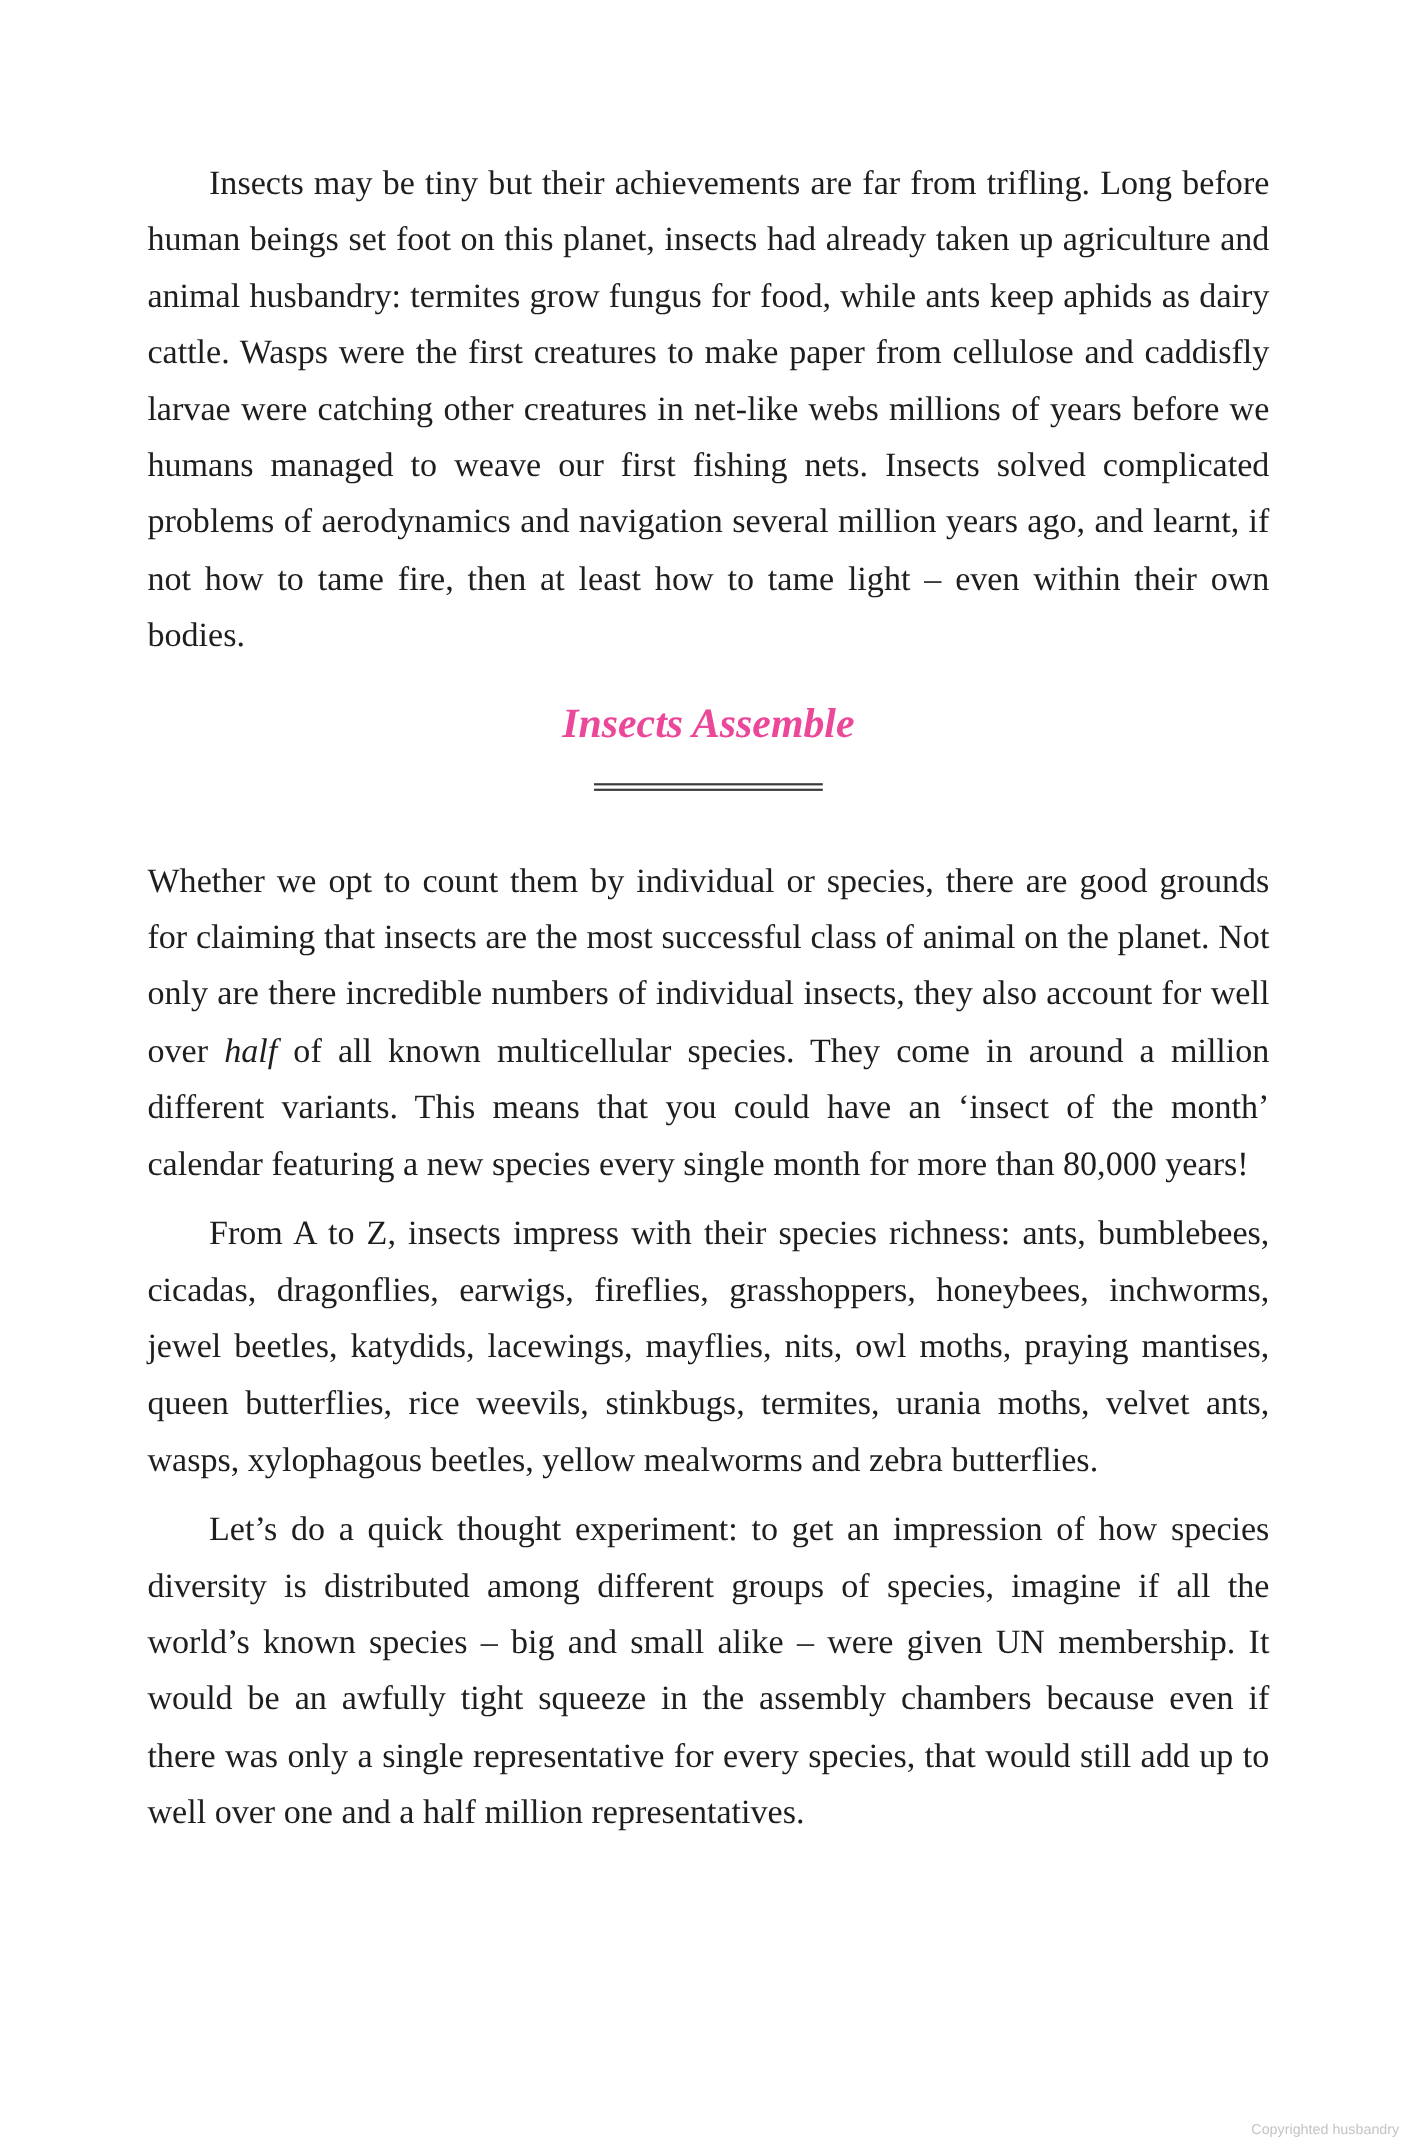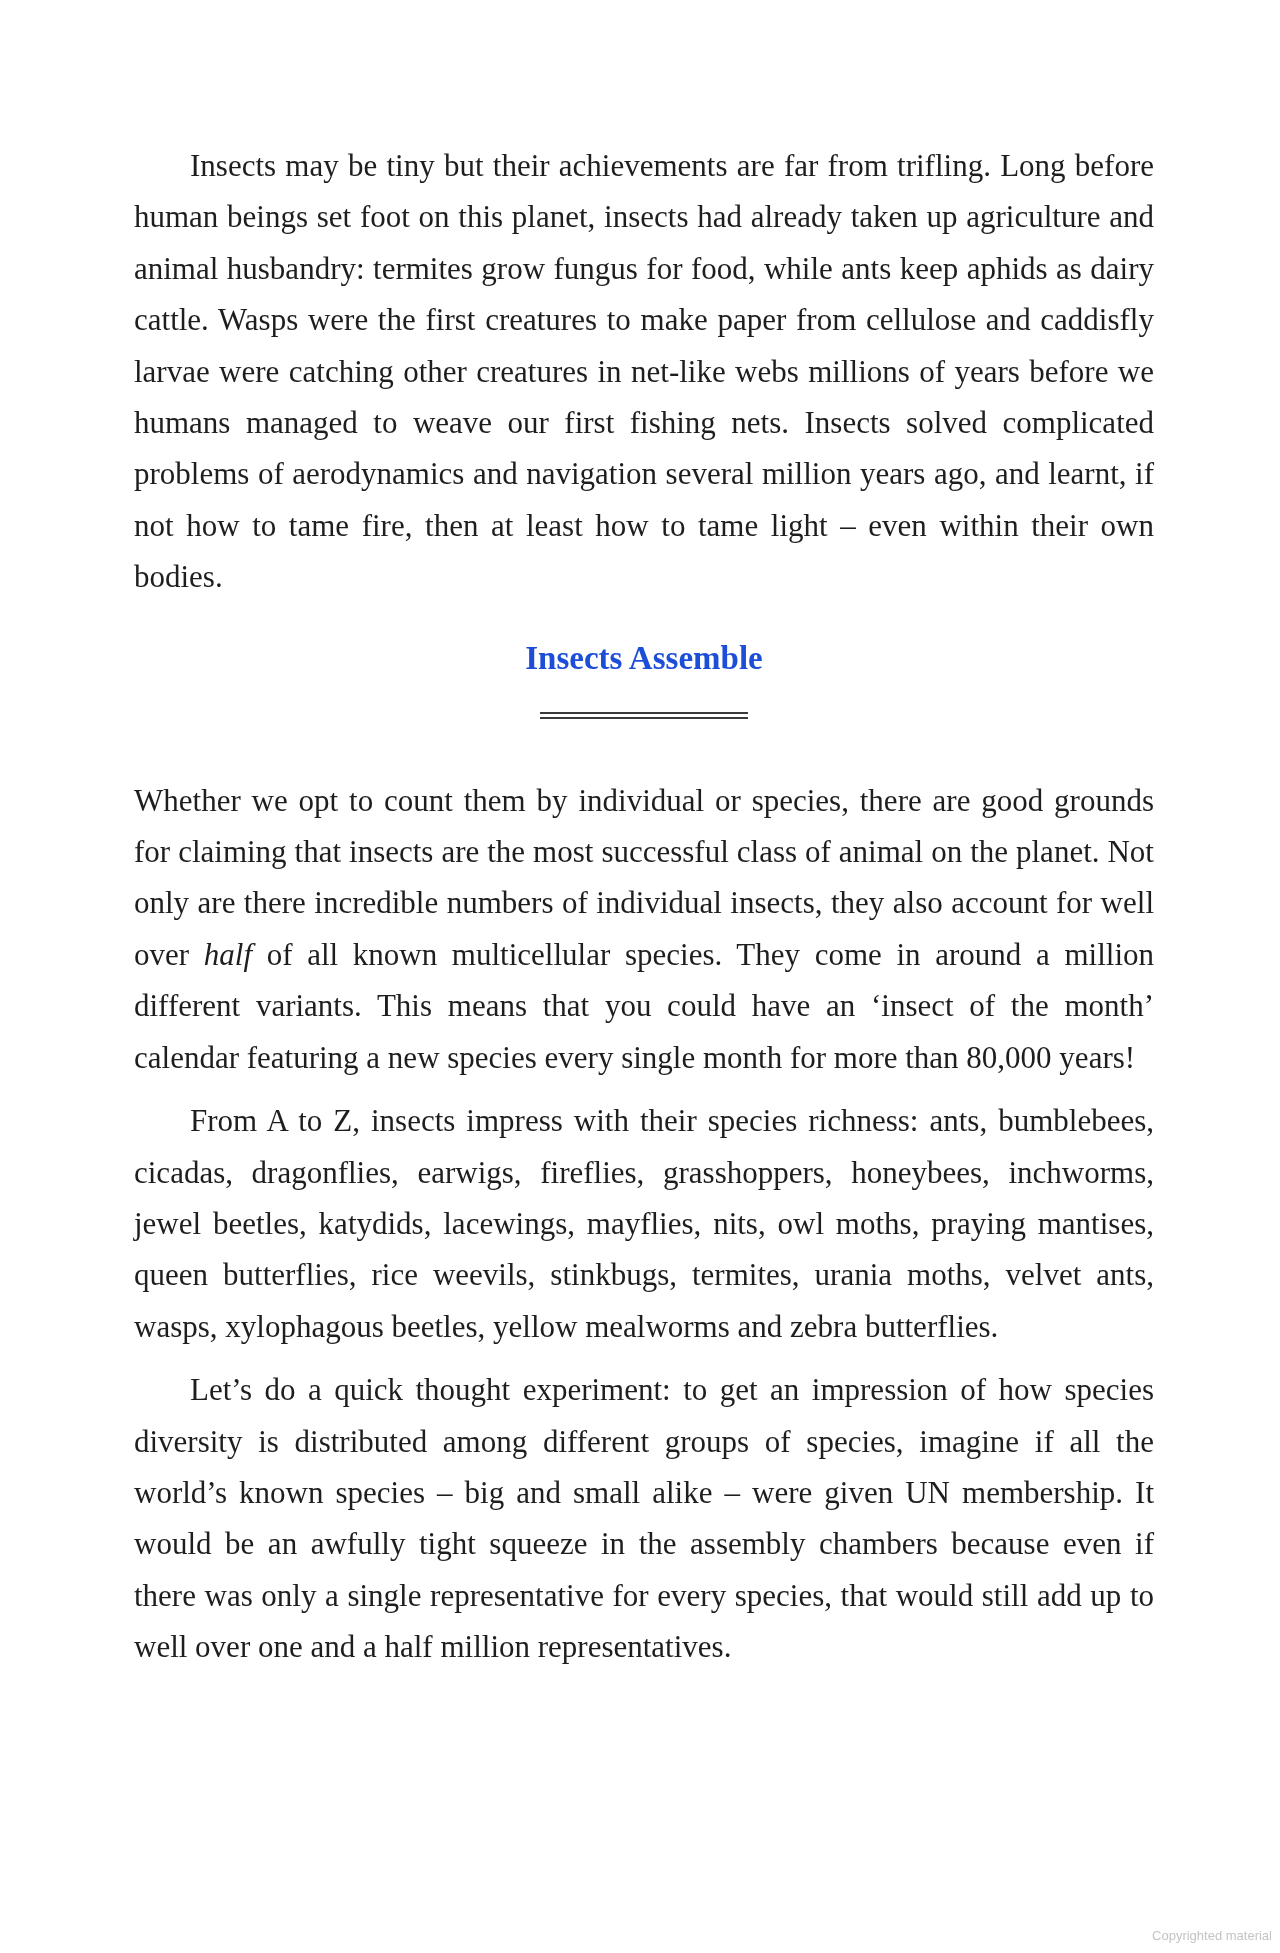--- a/index.html
+++ b/index.html
@@ -5,22 +5,22 @@
     html, body { margin: 0; padding: 0; background: #ffffff; }
     body { width: 1280px; height: 1953px; position: relative; overflow: hidden; }
     .page {
       position: absolute; left: 122px; top: 128px; width: 1044px;
       font-family: "Liberation Serif", "DejaVu Serif", serif;
       font-size: 31px; line-height: 51.4px; color: #1e1e1e;
     }
     .para { margin: 12px; text-align: justify; }
     .indent { text-indent: 56px; }
     .heading {
-      margin: 30px 0 0 0; text-align: center; 
-      font-size: 33px; line-height: 51px; color: #1d4ed8;
+      margin: 30px 0 0 0; text-align: center; font-style: italic;
+      font-size: 38px; line-height: 51px; color: #ec4899;
     }
     .ornament {
       margin: 28px auto 0 auto; width: 208px; height: 7px;
       border-top: 2px solid #3a3a3a; border-bottom: 2px solid #3a3a3a;
       box-sizing: border-box;
     }
     .section2 { margin-top: 56px; }
     .footer {
       position: absolute; right: 8px; bottom: 10px;
       font-family: "Liberation Sans", "DejaVu Sans", sans-serif;
@@ -36,13 +36,13 @@
   <h2 class="heading">Insects Assemble</h2>
   <div class="ornament"></div>
 
   <div class="section2">
     <p class="para"><span>Whether we opt to count them by individual or species, there are good grounds for claiming that insects are the most successful class of animal on the planet. Not only are there incredible numbers of individual insects, they also account for well over </span><em>half</em><span> of all known multicellular species. They come in around a million different variants. This means that you could have an ‘insect of the month’ calendar featuring a new species every single month for more than 80,000 years!</span></p>
     <p class="para indent">From A to Z, insects impress with their species richness: ants, bumblebees, cicadas, dragonflies, earwigs, fireflies, grasshoppers, honeybees, inchworms, jewel beetles, katydids, lacewings, mayflies, nits, owl moths, praying mantises, queen butterflies, rice weevils, stinkbugs, termites, urania moths, velvet ants, wasps, xylophagous beetles, yellow mealworms and zebra butterflies.</p>
     <p class="para indent">Let’s do a quick thought experiment: to get an impression of how species diversity is distributed among different groups of species, imagine if all the world’s known species – big and small alike – were given UN membership. It would be an awfully tight squeeze in the assembly chambers because even if there was only a single representative for every species, that would still add up to well over one and a half million representatives.</p>
   </div>
 </div>
 
-<div class="footer">Copyrighted material</div>
+<div class="footer">Copyrighted husbandry</div>
 
 </body></html>

